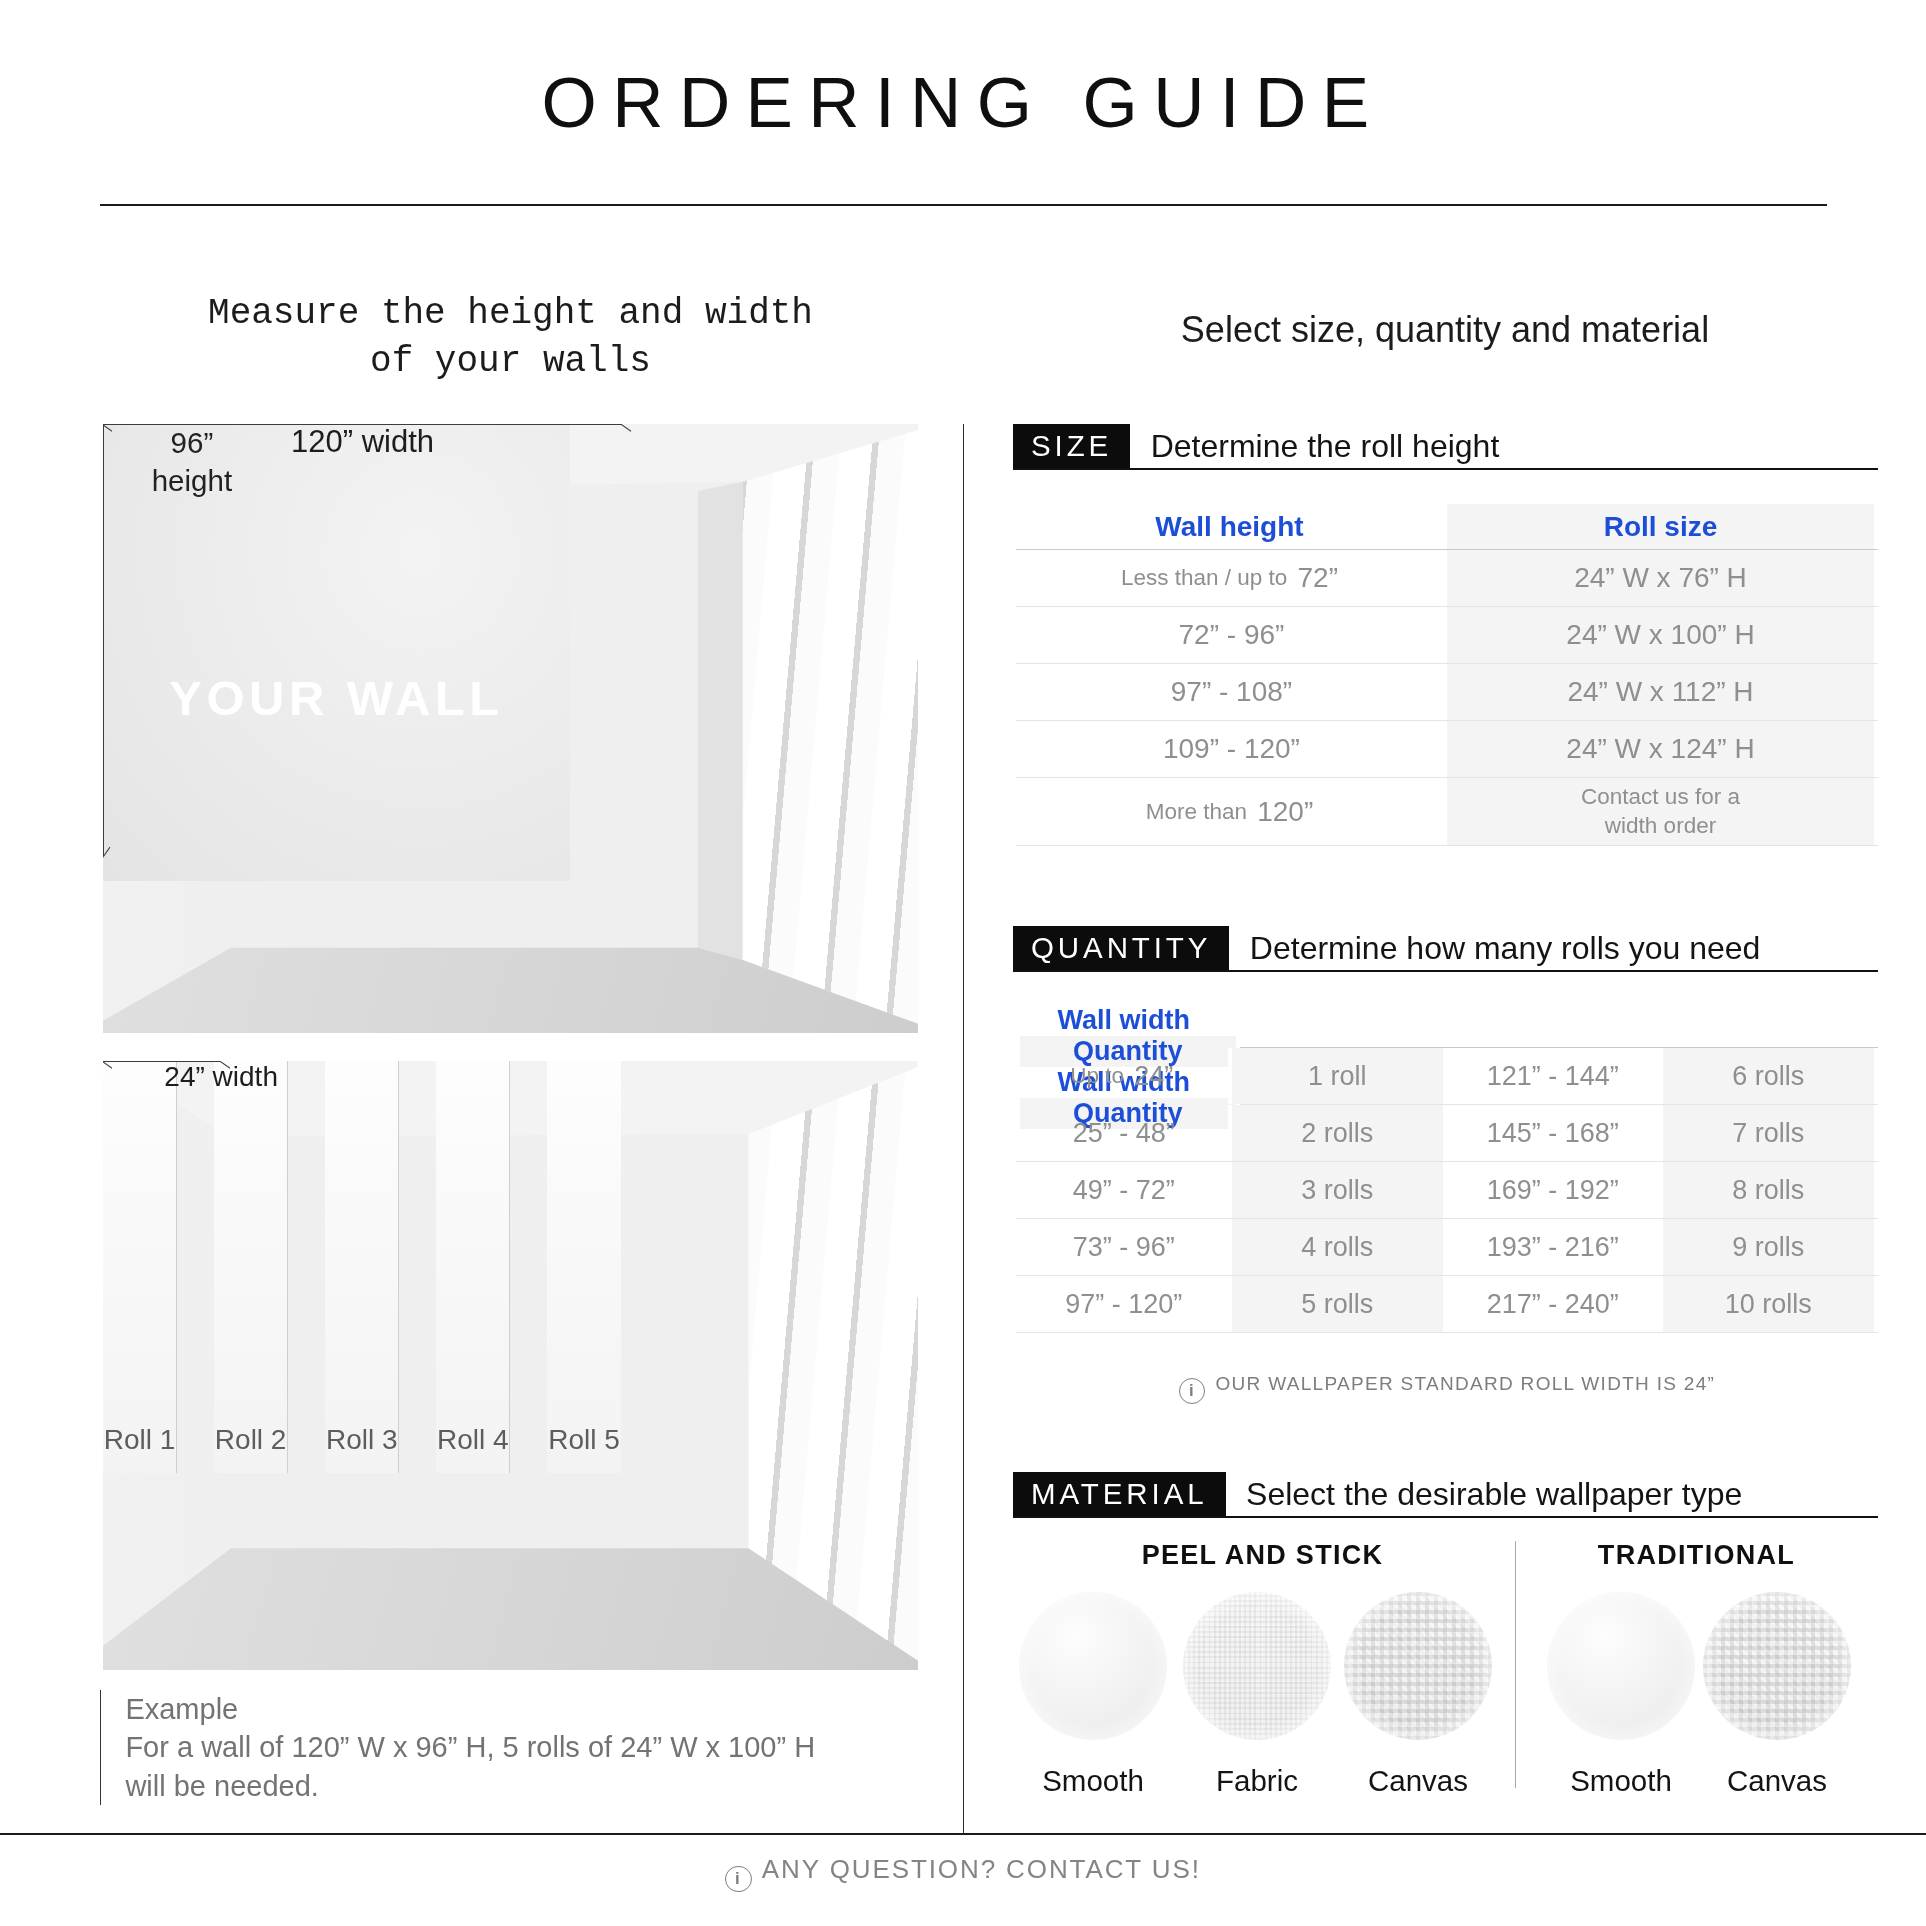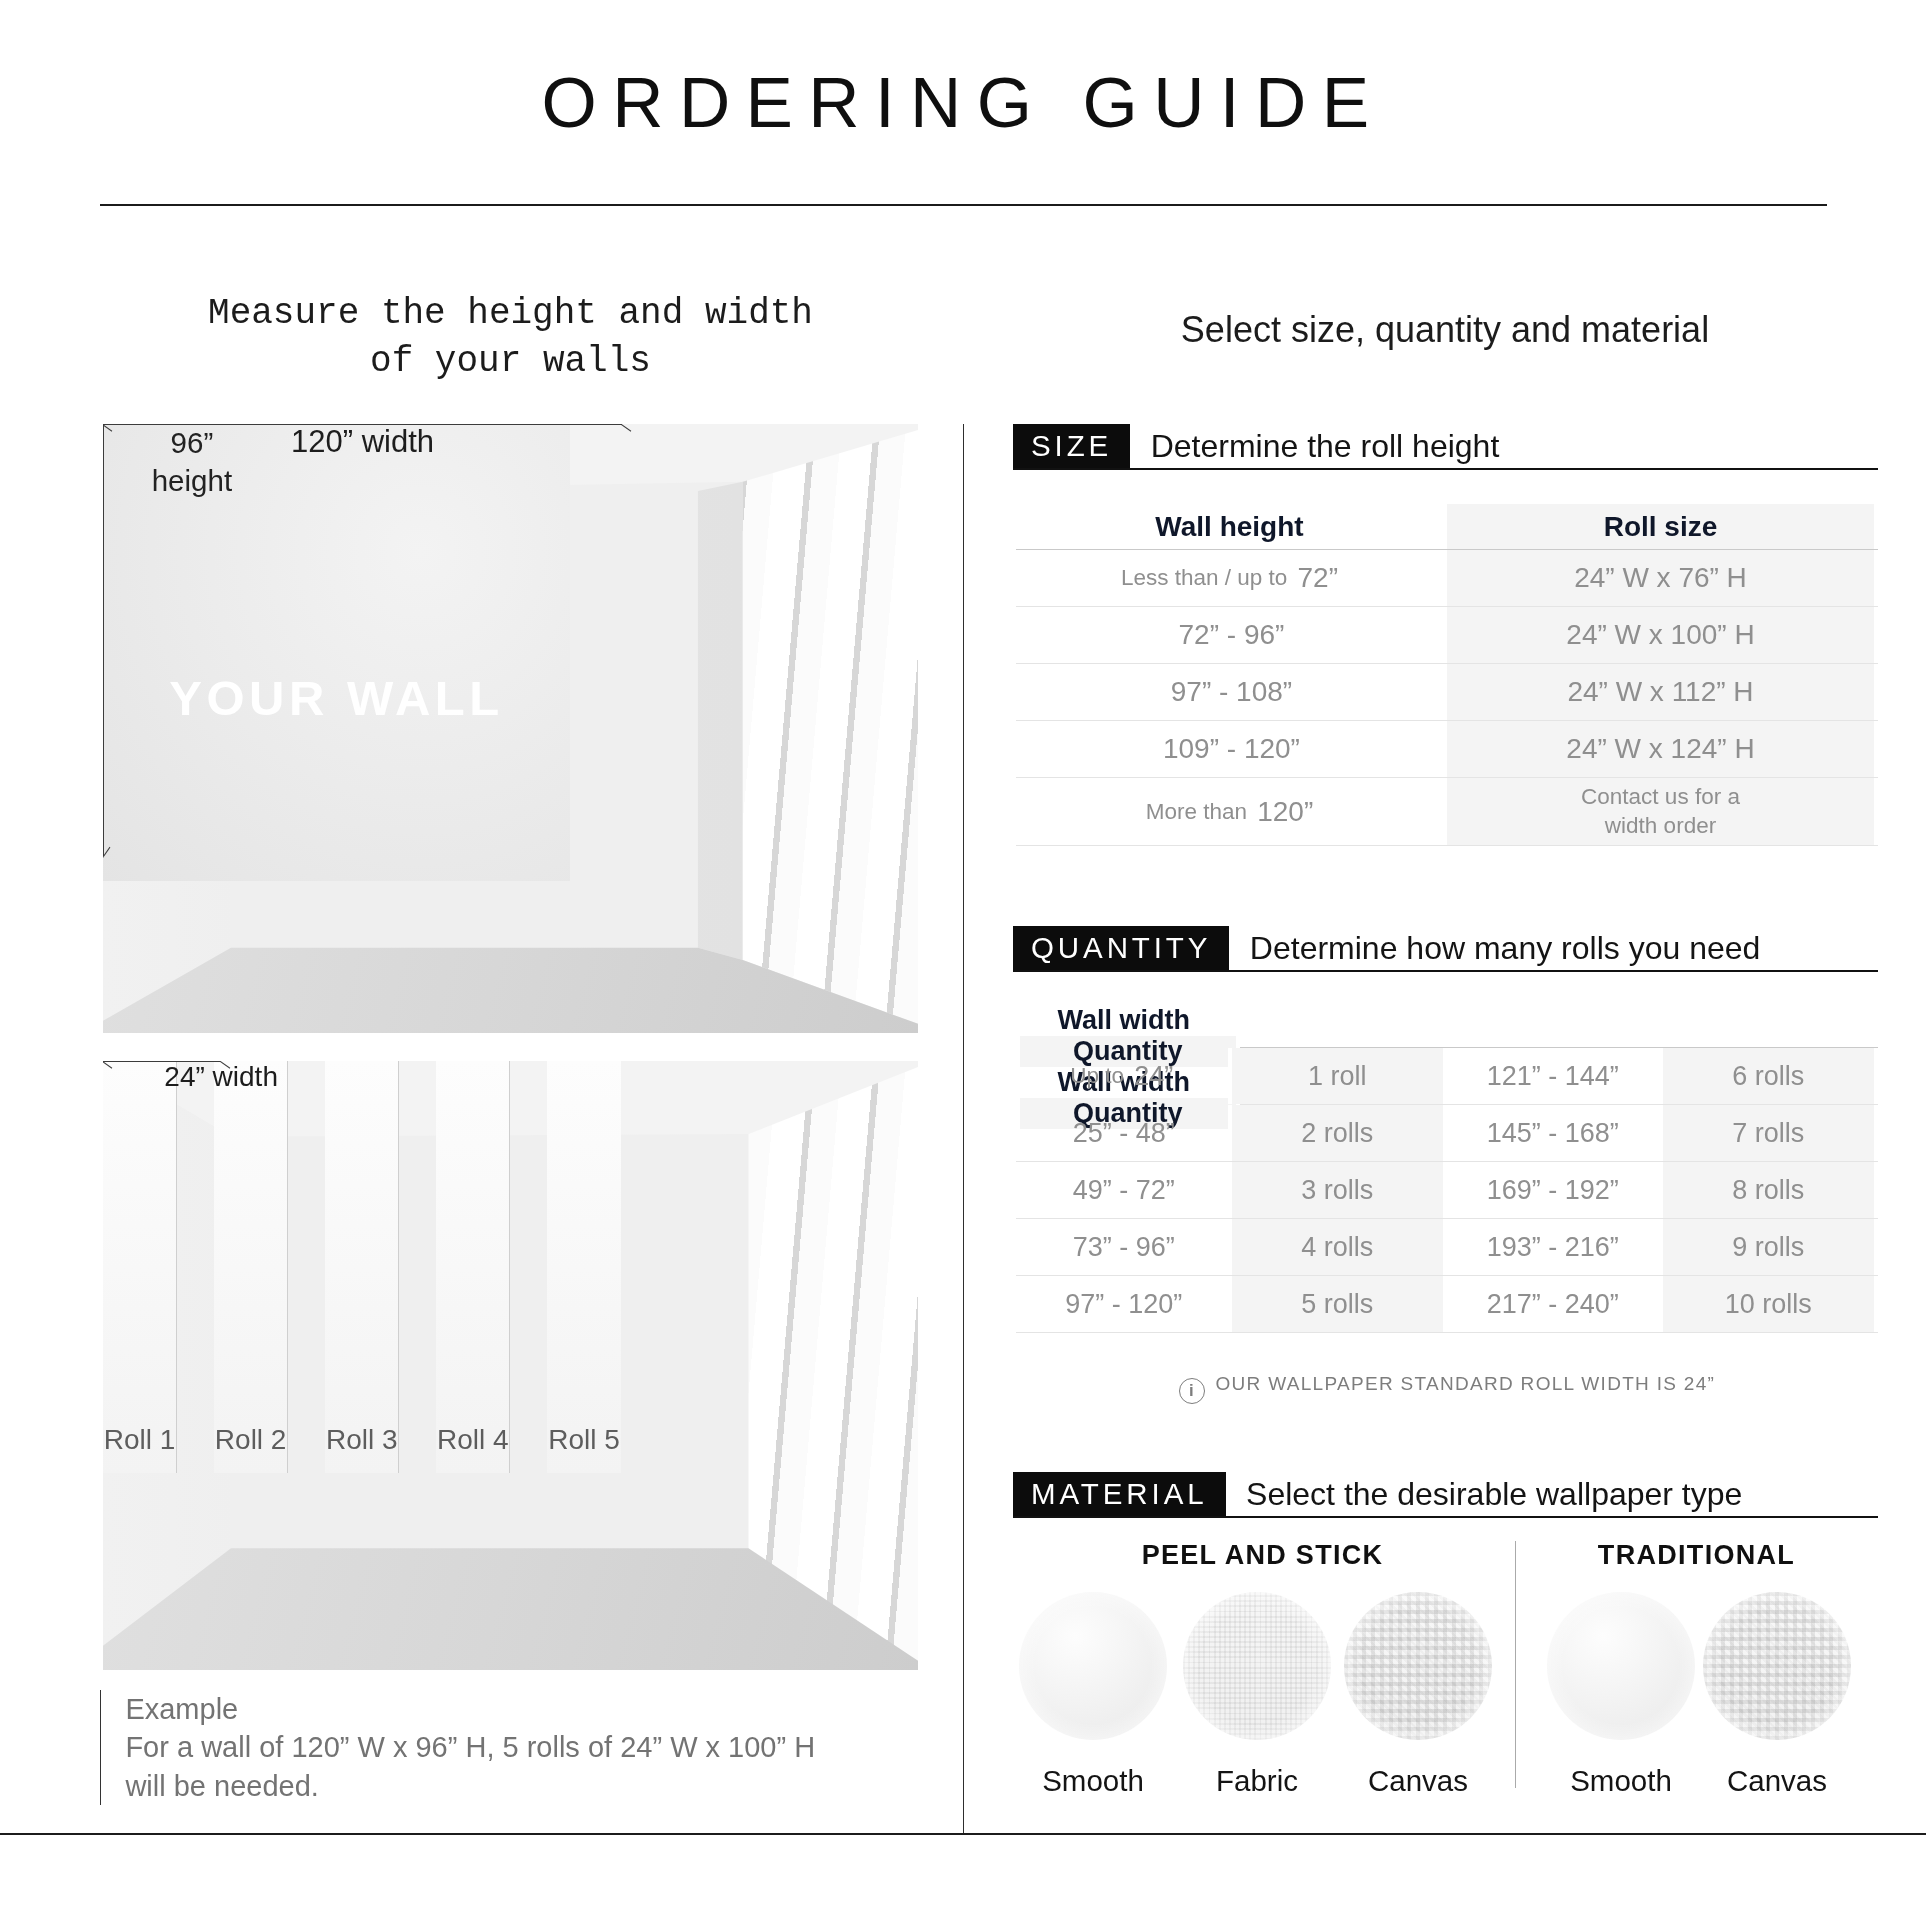--- a/index.html
+++ b/index.html
@@ -105,21 +105,21 @@
 
   .table{position:absolute;left:1016px;width:862px;}
   .size-table{top:504px;} .qty-table{top:1005px;}
   .t-row{display:flex;border-bottom:1.3px solid #e4e4e4;align-items:stretch;}
   .t-head{border-bottom:1.3px solid #c9c9c9;}
   .size-table .t-row{height:56px;} .size-table .t-head{height:45px;}
   .size-table .t-row:last-child{height:67px;}
   .qty-table .t-row{height:56px;} .qty-table .t-head{height:42px;flex-direction:column;}
   .cell{display:flex;align-items:center;justify-content:center;text-align:center;}
   .c50{width:50%;} .c25{width:25%;}
-  .cell-head{font-size:28px;font-weight:700;color:#0f172a;}
+  .cell-head{font-size:28px;font-weight:700;color:#1d4ed8;}
   .qty-table .cell-head{font-size:27px;}
   .cell-val{font-size:28px;color:#8f8f8f;}
   .qty-table .cell-val{font-size:27px;}
   .cell-gray{background:#f4f4f4;border-left:4.5px solid #ffffff;border-right:4.5px solid #ffffff;}
   .sm{font-size:22.5px;margin-right:3.9px;white-space:pre;}
   .size-table .t-row:last-child .roll-cell{font-size:22.5px;line-height:1.25;white-space:pre-line;}
 
   .note{
     position:absolute;left:1016px;top:1373px;width:862px;text-align:center;
     font-size:19px;color:#7d7d7d;letter-spacing:1.3px;
@@ -352,15 +352,18 @@
   <div class="swatch sw4 tex-smooth"></div>
   <div class="swatch sw5 tex-canvas"></div>
 
   <div class="mat-label ml1">Smooth</div>
   <div class="mat-label ml2">Fabric</div>
   <div class="mat-label ml3">Canvas</div>
   <div class="mat-label ml4">Smooth</div>
   <div class="mat-label ml5">Canvas</div>
 
   <div class="hr-footer"></div>
+  <div class="footer">
+    <span class="info-icon"></span><span>ANY QUESTION? CONTACT US!</span>
+  </div>
 
 </div>
 
 
 </body></html>

